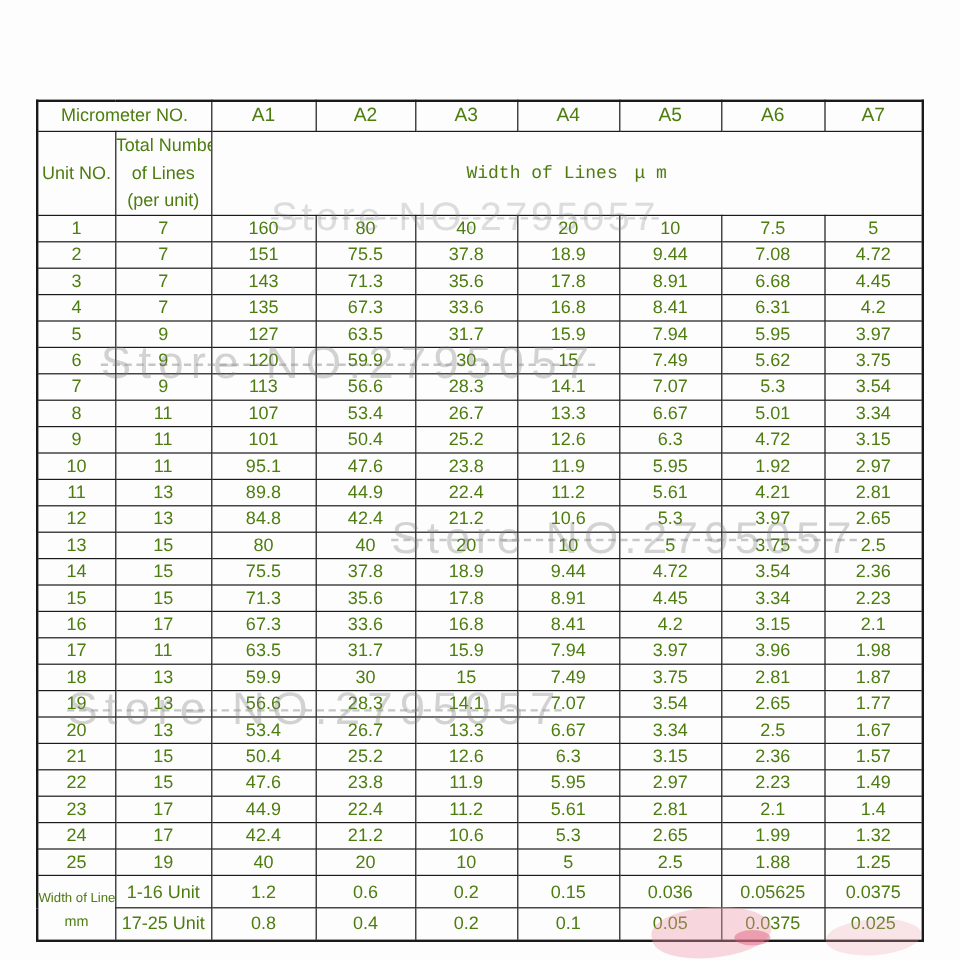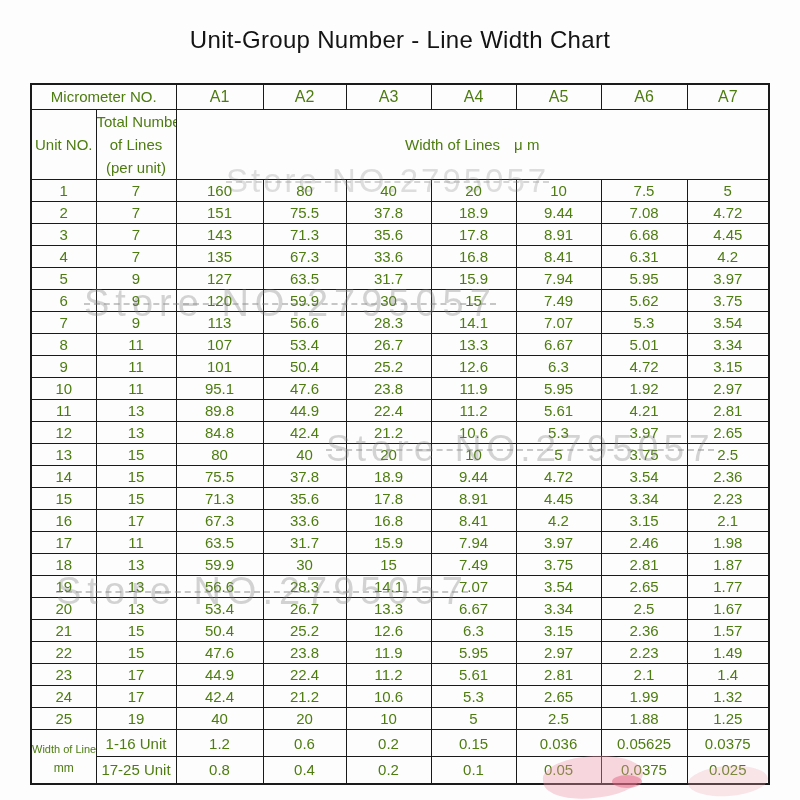--- a/index.html
+++ b/index.html
@@ -34,21 +34,21 @@
     font-weight:400; white-space:nowrap; overflow:hidden;
     font-size:15px; line-height:1.15;
   }
   tr.h1 { height:25px; }
   tr.h1 th { font-size:15px; }
   tr.h1 th.gcol { font-size:16px;margin-left:25px; }
   tr.h2 { height:55px; }
   th.unitno { font-size:14px; }
   th.total { font-size:11px; }
   th.total div { line-height:1.55; }
-  th.wlines { font-size:15px; }
+  th.wlines { font-size:15px;font-family:Liberation Mono, monospace; }
   th.wlines .mu { margin-left:14px; font-size:15px; }
   tbody.rows tr { height:22px; }
   tbody.ftr tr { height:27px; }
   td.wol { font-size:11px; }
   td.wol .l1 { font-size:11px; line-height:2.2; }
   td.wol .l2 { font-size:12px; line-height:1.2;text-align:center; }
   td.range { font-size:14.5px; }
 
   .wm {
     position:absolute; z-index:5; pointer-events:none;
@@ -72,21 +72,20 @@
          background:rgba(240,165,180,0.28);
          border-radius:50%; transform:rotate(-4deg); }
   .sm3 { left:612px; top:775px; width:30px; height:13px;
          background:rgba(222,90,120,0.45); border-radius:50%; }
 </style>
 </head>
 <body>
 
 <div class="page">
 
-  <h1 class="title">Unit-Group Number - Line Width Chart</h1>
 
   <table class="lw">
     <colgroup>
       <col style="width:65px">
         <col style="width:80px">
       <col style="width:87px">
         <col style="width:83px">
         <col style="width:85px">
       <col style="width:85px">
         <col style="width:85px">
@@ -294,21 +293,21 @@
           <td>2.1</td>
         </tr>
         <tr>
           <td>17</td>
           <td>11</td>
           <td>63.5</td>
           <td>31.7</td>
           <td>15.9</td>
           <td>7.94</td>
           <td>3.97</td>
-          <td>2.46</td>
+          <td>3.96</td>
           <td>1.98</td>
         </tr>
         <tr>
           <td>18</td>
           <td>13</td>
           <td>59.9</td>
           <td>30</td>
           <td>15</td>
           <td>7.49</td>
           <td>3.75</td>

